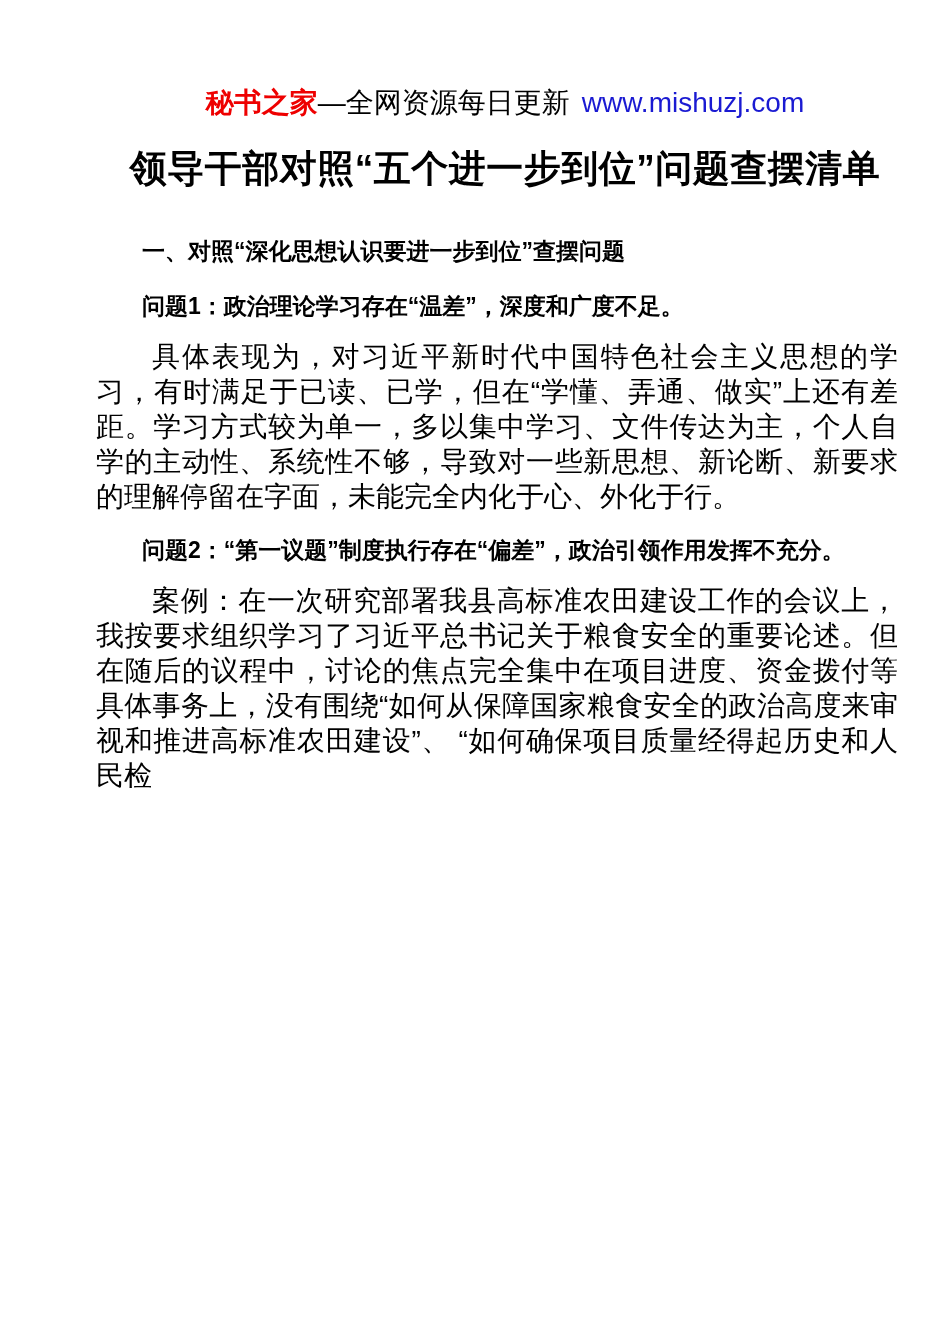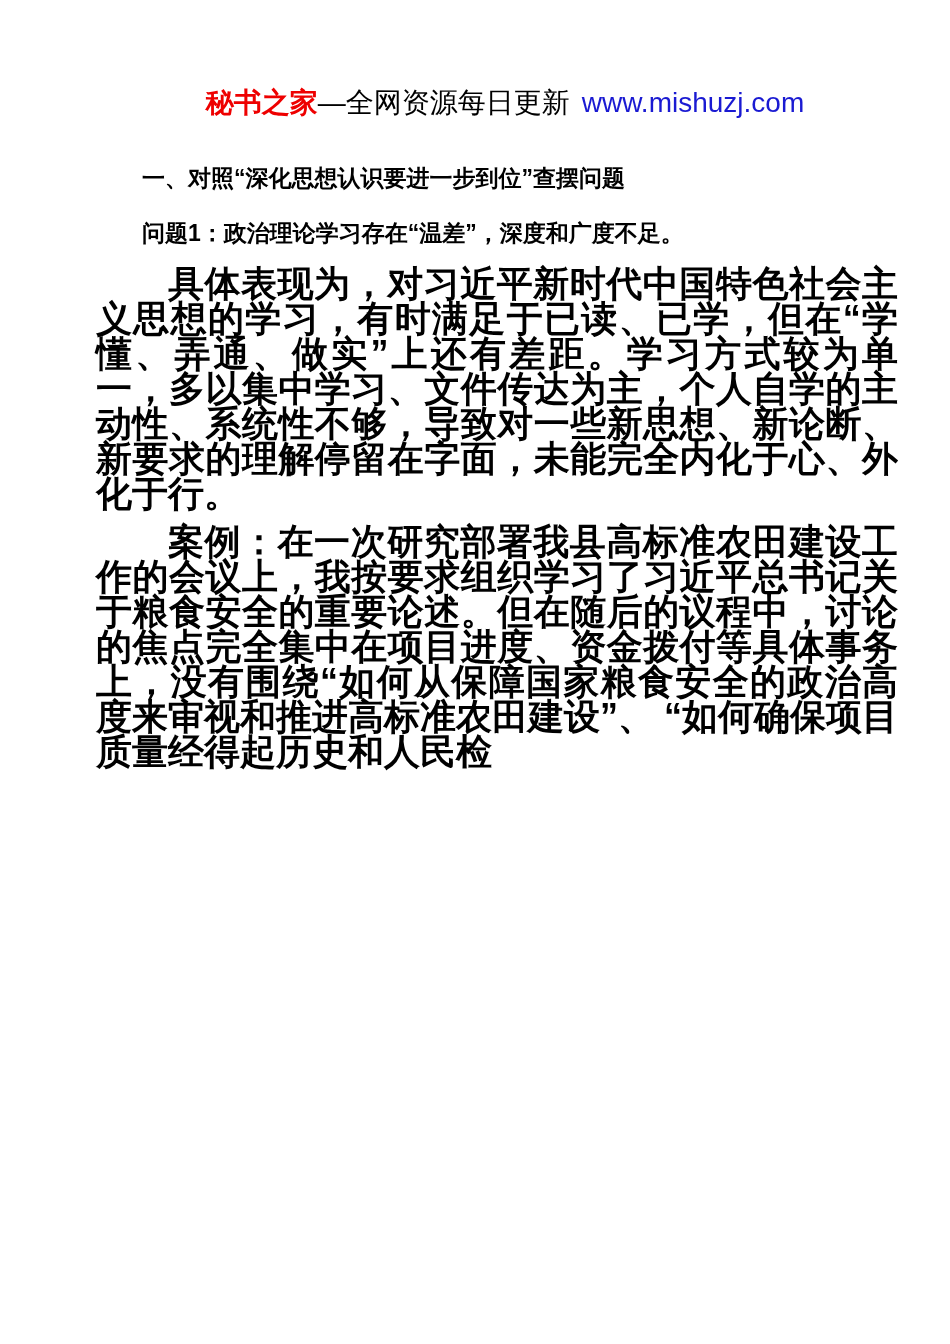--- a/index.html
+++ b/index.html
@@ -60,42 +60,44 @@
   .problem-heading {
     margin: 16px 0 0 0;
     font-size: 23px;
     line-height: 40px;
     font-weight: bold;
     text-indent: 2em;
     text-align: justify;
   }
   .body-para {
     margin: 13px 16px 0 0;
-    font-size: 36px;
+    font-size: 28px;
     line-height: 35px;
-    font-weight: bold;
+    font-weight: normal;
     text-indent: 2em;
     text-align: justify;
     text-justify: inter-ideograph;
   }
 </style>
 </head>
 <body>
 
 <div class="page">
 
   <div class="doc-header">
     <span class="site-name">秘书之家</span><span class="tagline">—全网资源每日更新</span><span class="site-url">www.mishuzj.com</span>
   </div>
 
+  <h1 class="doc-title">领导干部对照“五个进一步到位”问题查摆清单</h1>
 
   <h2 class="section-heading">一、对照“深化思想认识要进一步到位”查摆问题</h2>
 
   <h3 class="problem-heading">问题1：政治理论学习存在“温差”，深度和广度不足。</h3>
 
   <p class="body-para">具体表现为，对习近平新时代中国特色社会主义思想的学习，有时满足于已读、已学，但在“学懂、弄通、做实”上还有差距。学习方式较为单一，多以集中学习、文件传达为主，个人自学的主动性、系统性不够，导致对一些新思想、新论断、新要求的理解停留在字面，未能完全内化于心、外化于行。</p>
 
 
+  <h3 class="problem-heading">问题2：“第一议题”制度执行存在“偏差”，政治引领作用发挥不充分。</h3>
 
 
   <p class="body-para">案例：在一次研究部署我县高标准农田建设工作的会议上，我按要求组织学习了习近平总书记关于粮食安全的重要论述。但在随后的议程中，讨论的焦点完全集中在项目进度、资金拨付等具体事务上，没有围绕“如何从保障国家粮食安全的政治高度来审视和推进高标准农田建设”、 “如何确保项目质量经得起历史和人民检</p>
 
 </div>
 
 </body></html>

